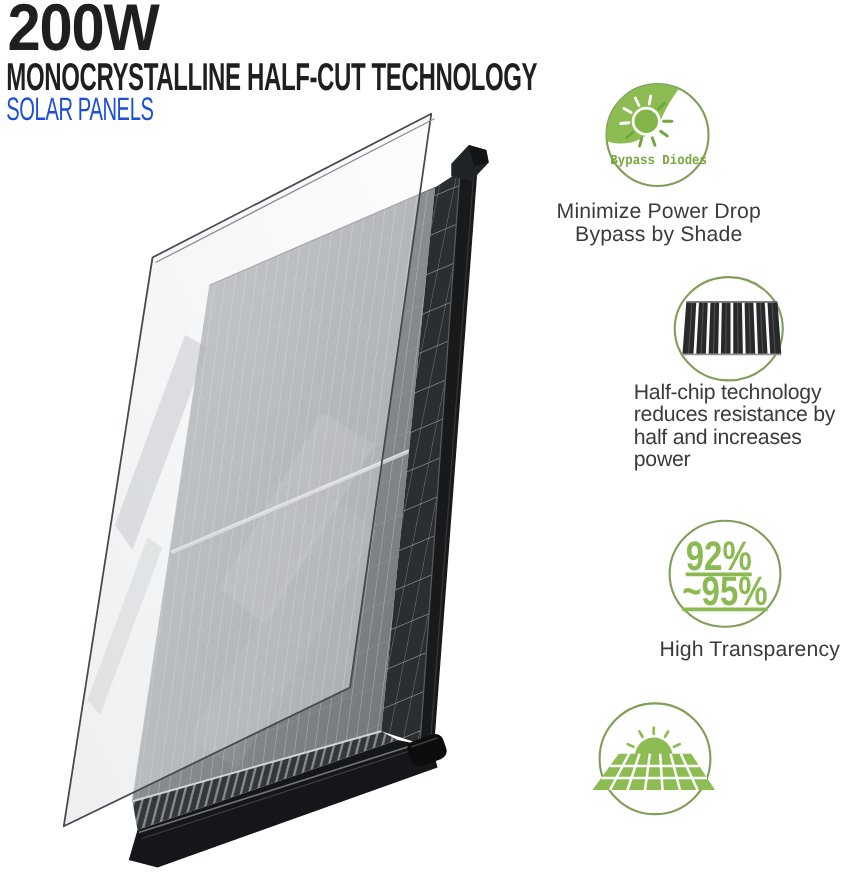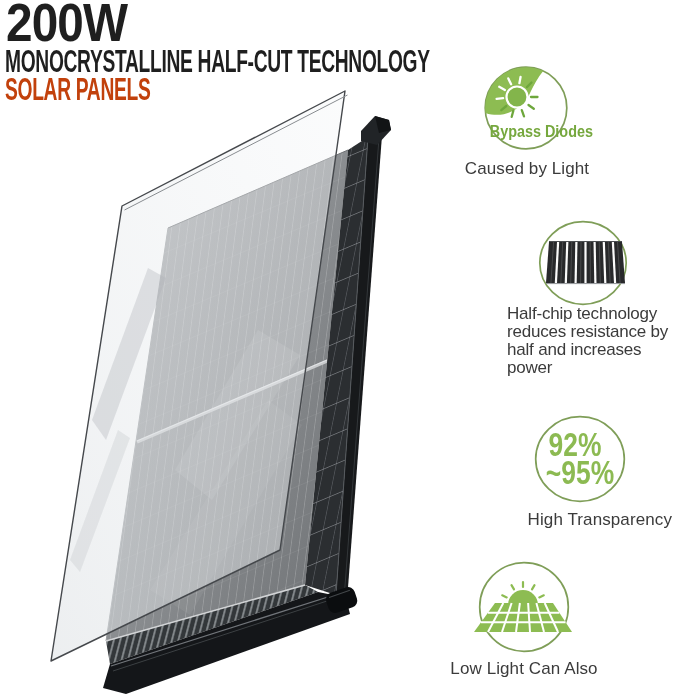--- a/index.html
+++ b/index.html
@@ -6,39 +6,39 @@
   body{width:679px;height:700px;position:relative;overflow:hidden;
        font-family:"Liberation Sans", sans-serif;}
   .abs{position:absolute;}
   .condensed{display:inline-block;transform-origin:left top;white-space:nowrap;}
   .condensed-c{display:inline-block;transform-origin:center top;white-space:nowrap;}
 
   
   .wattage{left:6px;top:-8px;font-size:53px;font-weight:700;color:#1f1f1f;letter-spacing:-1px;}
   .wattage .condensed{transform:scaleX(0.9);}
   .subtitle1{left:5px;top:44px;font-size:31px;font-weight:700;color:#1f1f1f;}
-  .subtitle2{left:5px;top:72px;font-size:31px;font-weight:700;color:#c2410c;}
+  .subtitle2{left:5px;top:72px;font-size:26px;font-weight:400;color:#1d4ed8;}
   .subtitle1 .condensed,.subtitle2 .condensed{transform:scaleX(0.62);letter-spacing:-0.5px;}
 
   
   .caption{font-size:17px;color:#3b3b3b;letter-spacing:0.1px;}
   .caption span{display:block;line-height:18.5px;}
   .cap1{left:437px;top:160px;width:180px;text-align:center;}
   .cap2{left:507px;top:305px;width:175px;text-align:left;}
   .cap2 span{line-height:18px;white-space:nowrap;letter-spacing:-0.2px;}
   .cap3{left:488px;top:511px;width:184px;text-align:right;}
   .cap4{left:432px;top:660px;width:184px;text-align:center;}
 
   
-  .badge{left:484px;top:123px;width:84px;text-align:center;font-size:16px;
-         font-weight:700;color:#76a83e;}
+  .badge{left:484px;top:123px;width:84px;text-align:center;font-size:11px;
+         font-weight:700;color:#76a83e;font-family:Liberation Mono, monospace;}
   .badge .condensed-c{transform:scaleX(0.9);}
 
   
-  .values{left:534px;top:431px;width:92px;text-align:center;color:#8cba52;font-weight:700;}
+  .values{left:534px;top:431px;width:92px;text-align:center;color:#8cba52;font-weight:700;text-decoration:underline;}
   .values .v1{display:block;font-size:33px;line-height:27px;transform:translateX(-5px) scaleX(0.8);transform-origin:center top;}
   .values .v2{display:block;font-size:33px;line-height:27px;margin-top:1px;transform:scaleX(0.8);transform-origin:center top;}
 
   svg{display:block;}
 </style>
 </head>
 <body>
 
 <svg class="abs" style="left:0;top:0;" width="679" height="700" viewBox="0 0 679 700">
   <defs>
@@ -129,21 +129,22 @@
     <line x1="20.9" y1="24" x2="15.2" y2="20.8" stroke="#ffffff"></line>
     <line x1="27.1" y1="18.3" x2="24.3" y2="12.4" stroke="#ffffff"></line>
     <line x1="35.4" y1="17.2" x2="36.6" y2="10.8" stroke="#ffffff"></line>
   </g>
   <circle cx="33" cy="31" r="10.5" fill="#83b54b" stroke="#ffffff" stroke-width="2.2"></circle>
 </svg>
 <div class="abs badge">
   <span class="condensed-c">Bypass Diodes</span>
 </div>
 <div class="abs caption cap1">
-  <span>Caused by Light</span>
+  <span>Minimize Power Drop</span>
+  <span>Bypass by Shade</span>
 </div>
 
 <svg class="abs" style="left:538px;top:220px;" width="90" height="86" viewBox="0 0 90 86">
   <ellipse cx="45" cy="43" rx="43.2" ry="41.3" fill="#ffffff" stroke="#7f9e58" stroke-width="1.7"></ellipse>
   <path d="M11,22 L84,22 L87,63 L8,63 Z" fill="#28292b"></path>
   <g stroke="#fafafa" stroke-width="2.2">
     <line x1="20.1" y1="22" x2="17.9" y2="63"></line>
     <line x1="29.3" y1="22" x2="27.8" y2="63"></line>
     <line x1="38.4" y1="22" x2="37.6" y2="63"></line>
     <line x1="47.5" y1="22" x2="47.5" y2="63"></line>
@@ -198,14 +199,13 @@
     <line x1="9" y1="65.3" x2="93.6" y2="65.3"></line>
     <line x1="31.3" y1="46" x2="16" y2="75"></line>
     <line x1="39.6" y1="46" x2="30" y2="75"></line>
     <line x1="47.9" y1="46" x2="44" y2="75"></line>
     <line x1="56.1" y1="46" x2="58" y2="75"></line>
     <line x1="64.4" y1="46" x2="72" y2="75"></line>
     <line x1="72.7" y1="46" x2="86" y2="75"></line>
   </g>
 </svg>
 <div class="abs caption cap4">
-  <span>Low Light Can Also</span>
 </div>
 
 </body></html>

